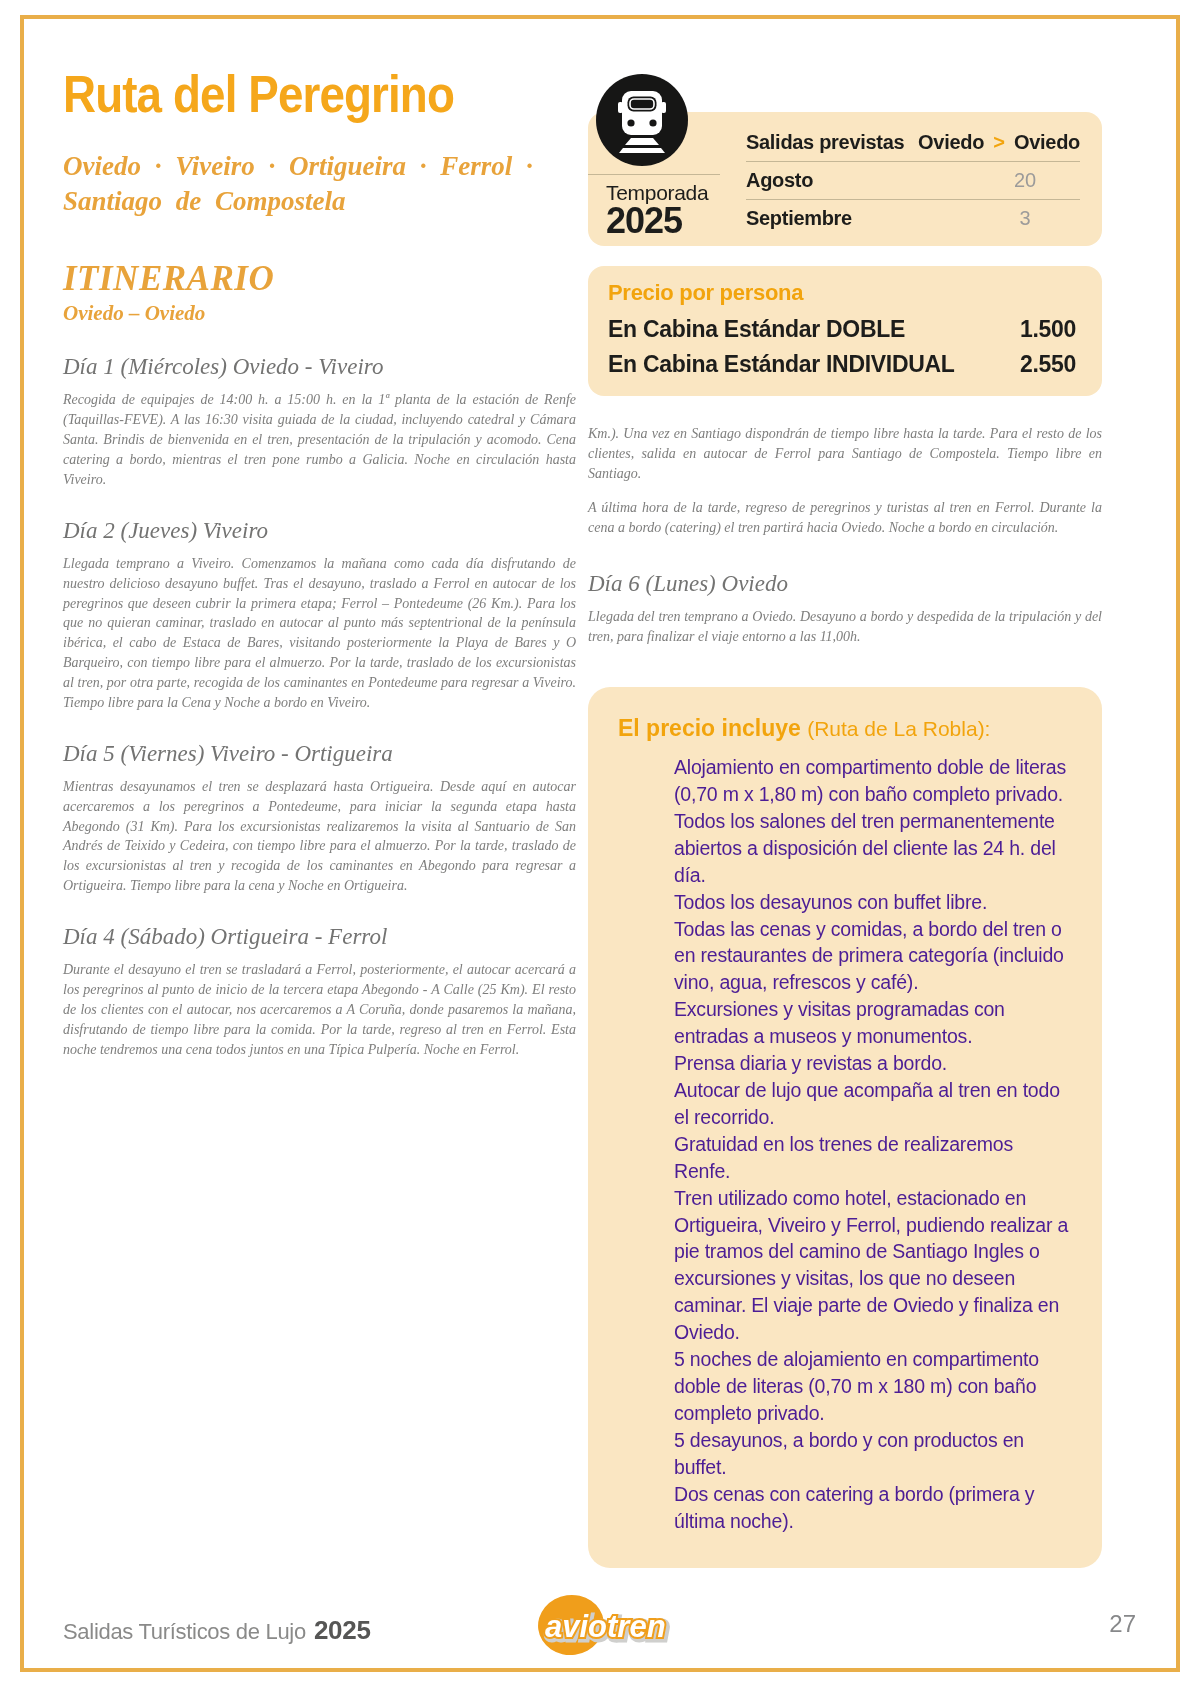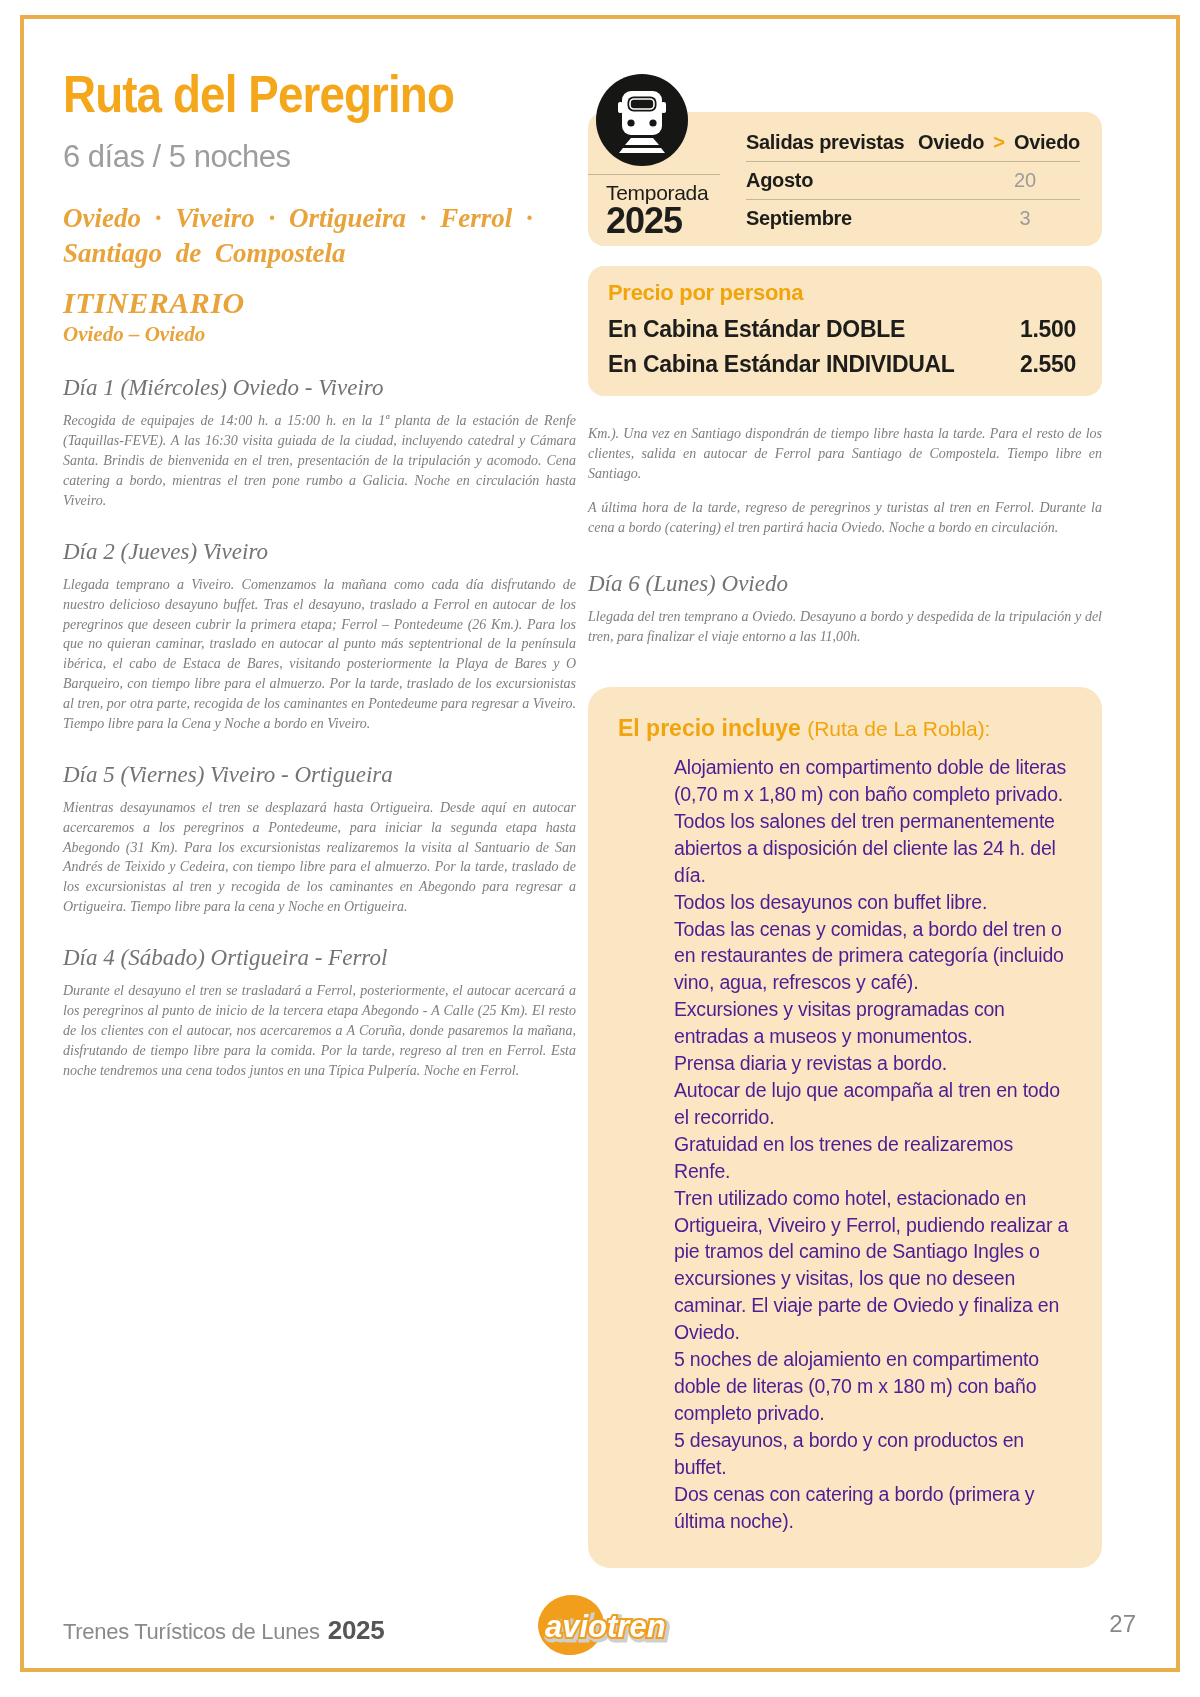--- a/index.html
+++ b/index.html
@@ -8,22 +8,22 @@
   .frame{position:absolute;left:20px;top:15px;right:20px;bottom:25px;
          border:4px solid #e9ae49;pointer-events:none;}
 
   
   .col-left{position:absolute;left:63px;top:66px;width:513px;}
   .title{font-size:52px;font-weight:bold;color:#f5a71b;letter-spacing:-1px;
          transform:scaleX(.88);transform-origin:left;white-space:nowrap;line-height:1.1;}
   .subtitle{margin-top:16px;font-size:31px;color:#9d9d9c;letter-spacing:-.5px;}
   .route{margin-top:26px;font-family:"Liberation Serif",serif;font-style:italic;font-weight:bold;
          font-size:27px;color:#e8a33b;line-height:1.3;word-spacing:7px;}
-  .itin-head{margin-top:15px;font-family:"Liberation Serif",serif;font-style:italic;font-weight:bold;
-             font-size:30px;color:#e8a33b;letter-spacing:.5px;}
+  .itin-head{margin-top:40px;font-family:"Liberation Serif",serif;font-style:italic;font-weight:bold;
+             font-size:35px;color:#e8a33b;letter-spacing:.5px;}
   .itin-sub{margin-top:2px;font-family:"Liberation Serif",serif;font-style:italic;font-weight:bold;
             font-size:21px;color:#e8a33b;}
   .day-head{margin:28px 0 10px;font-family:"Liberation Serif",serif;font-style:italic;
             font-size:23px;color:#737372;}
   .body-p{margin:0 0 6px;font-family:"Liberation Serif",serif;font-style:italic;
           font-size:14px;color:#7e7e7d;line-height:1.42;text-align:justify;}
 
   
   .col-right{position:absolute;left:588px;top:66px;width:514px;}
   .season-box{position:relative;margin-top:46px;background:#fae6c2;border-radius:16px;
@@ -66,21 +66,20 @@
   .page-num{position:absolute;right:64px;top:1610px;font-size:24px;color:#87888a;}
 </style>
 </head>
 <body>
 
 <div class="page">
   <div class="frame"></div>
 
   <div class="col-left">
     <div class="title">Ruta del Peregrino</div>
-    <div class="subtitle">6 días / 5 noches</div>
     <div class="route">
       <span>Oviedo · Viveiro · Ortigueira · Ferrol ·</span><br>
       <span>Santiago de Compostela</span>
     </div>
     <div class="itin-head">ITINERARIO</div>
     <div class="itin-sub">Oviedo – Oviedo</div>
 
     <div>
       <div class="day-head">Día 1 (Miércoles) Oviedo - Viveiro</div>
       <p class="body-p">Recogida de equipajes de 14:00 h. a 15:00 h. en la 1ª planta de la estación de Renfe (Taquillas-FEVE). A las 16:30 visita guiada de la ciudad, incluyendo catedral y Cámara Santa. Brindis de bienvenida en el tren, presentación de la tripulación y acomodo. Cena catering a bordo, mientras el tren pone rumbo a Galicia. Noche en circulación hasta Viveiro.</p>
@@ -181,21 +180,21 @@
         <li>5 noches de alojamiento en compartimento doble de literas (0,70 m x 180 m) con baño completo privado.</li>
         <li>5 desayunos, a bordo y con productos en buffet.</li>
         <li>Dos cenas con catering a bordo (primera y última noche).</li>
 
       </ul>
 
     </div>
   </div>
 
   <div class="footer-left">
-    <span>Trenes Turísticos de Lunes</span><span class="fy">2025</span>
+    <span>Salidas Turísticos de Lujo</span><span class="fy">2025</span>
   </div>
 
   <svg class="logo" width="150" height="68" viewBox="0 0 150 68">
     <ellipse cx="35" cy="33" rx="33" ry="30" fill="#f09e1b" transform="rotate(-8 35 33)"></ellipse>
     <text x="9" y="45" font-family="Liberation Sans, sans-serif" font-style="italic" font-weight="bold" font-size="31" fill="#cfcfcd" stroke="#cfcfcd" stroke-width="7" transform="translate(2,2)">aviotren</text>
     <text x="9" y="45" font-family="Liberation Sans, sans-serif" font-style="italic" font-weight="bold" font-size="31" fill="#ffffff" stroke="#f09e1b" stroke-width="4" paint-order="stroke">aviotren</text>
   </svg>
 
   <div class="page-num">27</div>
 </div>

